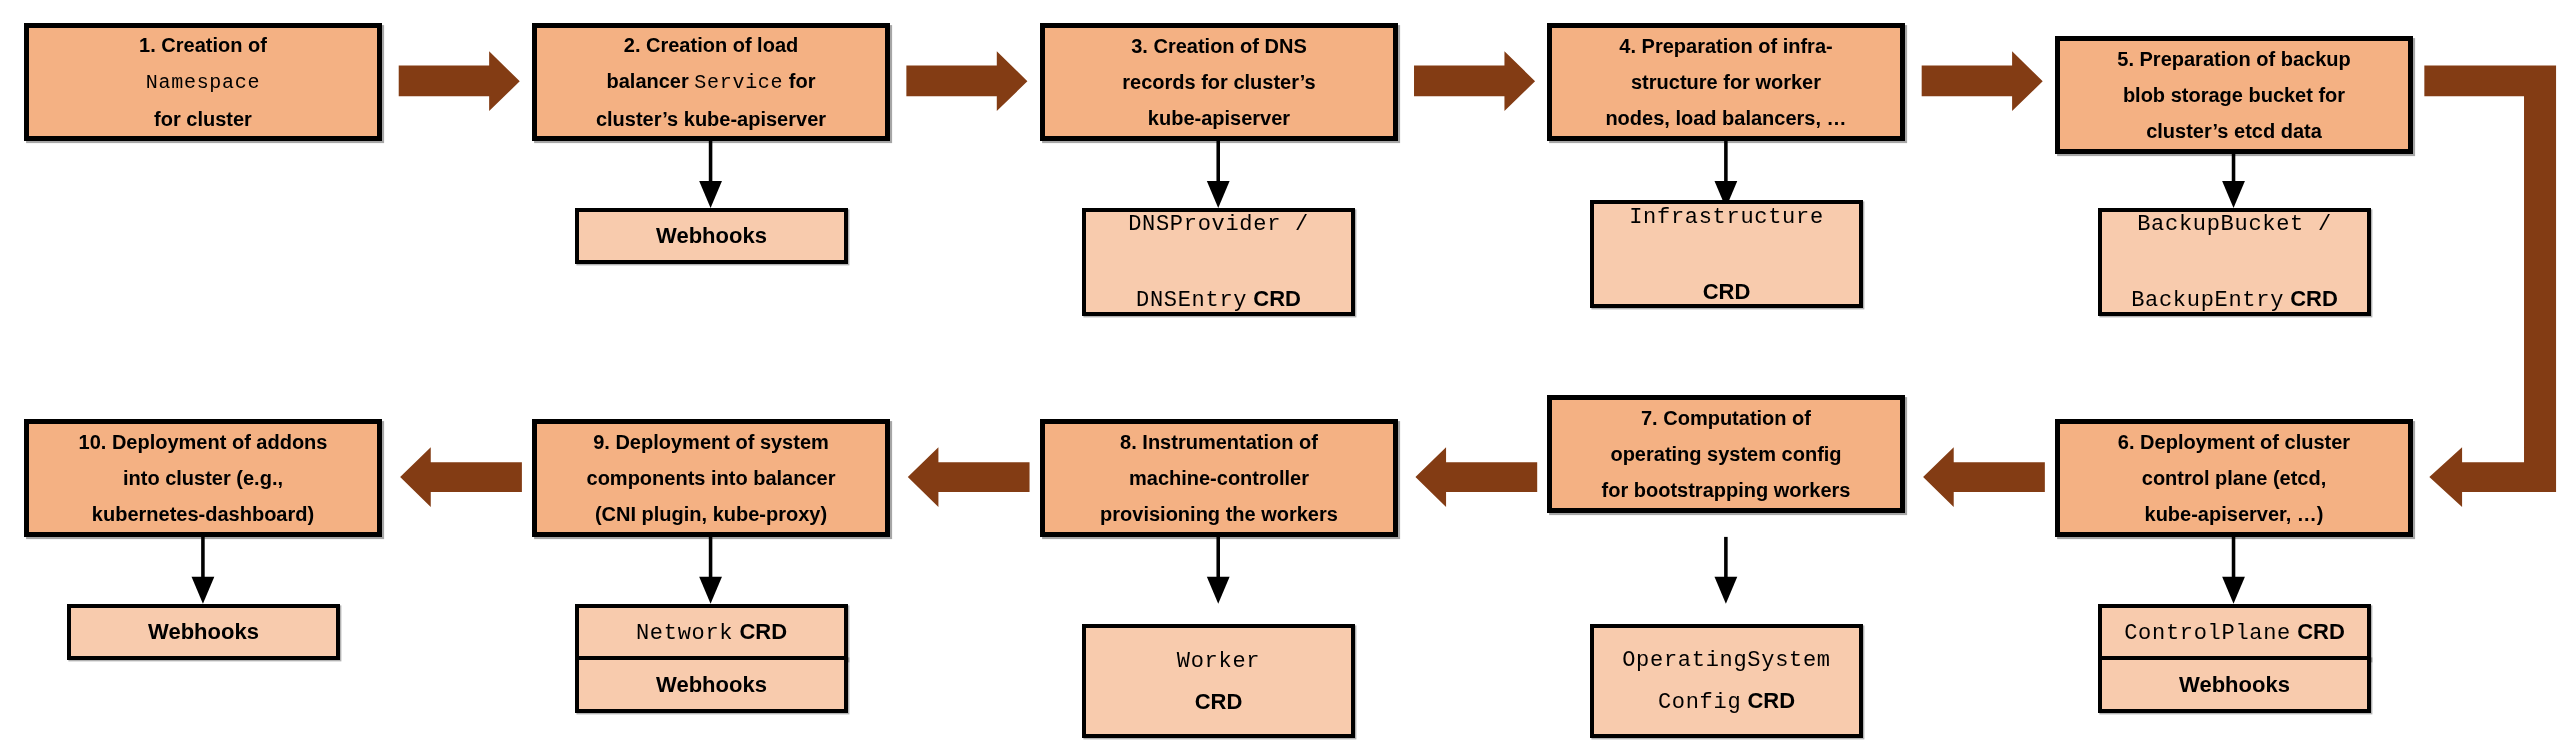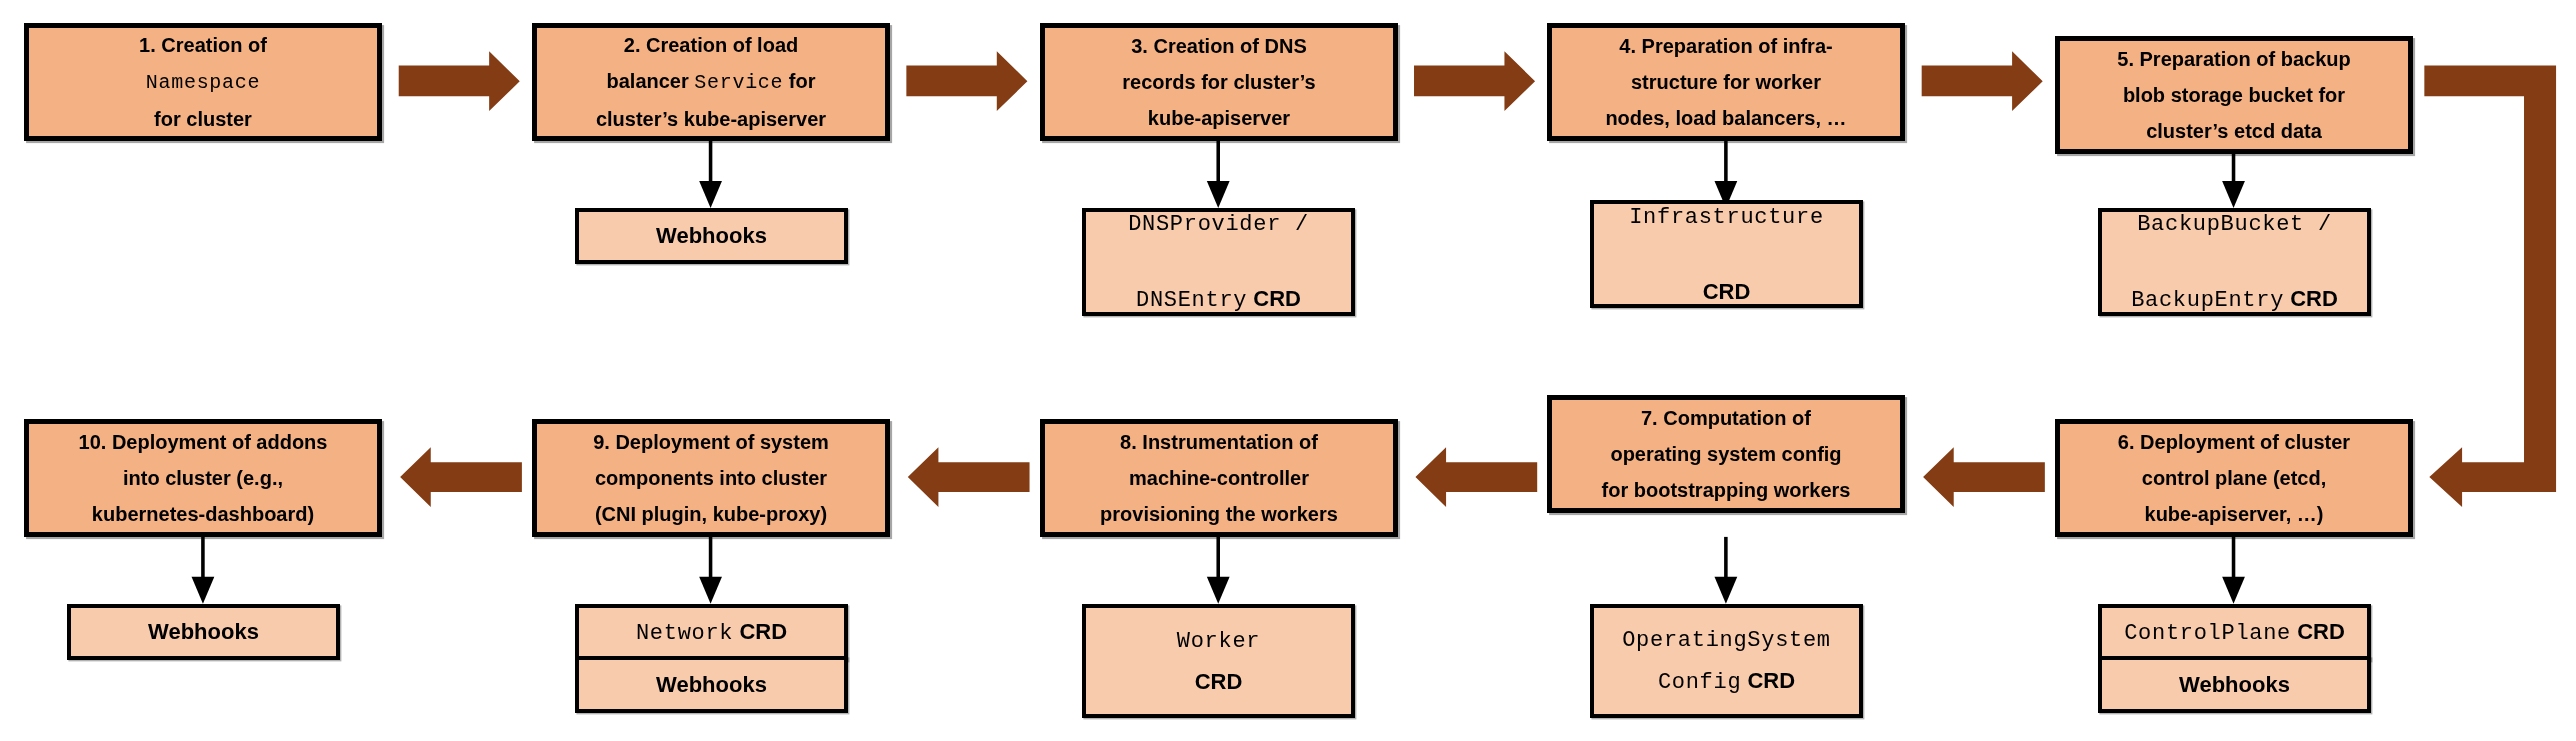--- a/index.html
+++ b/index.html
@@ -29,21 +29,21 @@
     background:var(--sub-box-fill);
     border:4.3px solid var(--border);
     box-sizing:border-box;
     display:flex;flex-direction:column;justify-content:center;align-items:center;
     text-align:center;
     box-shadow:1.4px 1.4px 0 rgba(0,0,0,0.3);
   }
   .h78{height:56px;}
   .h80{height:57px;}
   .h152{height:108px;gap:34px;}
-  .h160{height:114px;}
+  .h160{height:114px;margin-top:20px;}
   .ln{line-height:36px;font-size:20px;white-space:nowrap;}
   .sub .ln{line-height:40px;font-size:22px;}
   .sans{font-weight:bold;color:#000;}
   .mono{font-family:"Liberation Mono","DejaVu Sans Mono",monospace;font-weight:normal;color:#000;letter-spacing:0.7px;}
   .crd{font-weight:bold;color:#000;}
   .wh{font-weight:bold;color:#000;}
   svg.overlay{position:absolute;left:0;top:0;width:2576px;height:742px;pointer-events:none;}
   .thick{fill:var(--arrow);stroke:none;}
   .thinline{stroke:var(--thin-arrow);stroke-width:5;}
   .thinhead{fill:var(--thin-arrow);stroke:none;}
@@ -147,21 +147,21 @@
     <div class="ln"><span class="sans">10. Deployment of addons</span></div>
     <div class="ln"><span class="sans">into cluster (e.g.,</span></div>
     <div class="ln"><span class="sans">kubernetes-dashboard)</span></div>
   </div>
   <div class="sub h78" style="left:67px;top:604px">
     <div class="ln"><span class="wh">Webhooks</span></div>
   </div>
 
   <div class="step" style="left:532px;top:419px">
     <div class="ln"><span class="sans">9. Deployment of system</span></div>
-    <div class="ln"><span class="sans">components into cluster</span></div>
+    <div class="ln"><span class="sans">components into balancer</span></div>
     <div class="ln"><span class="sans">(CNI plugin, kube-proxy)</span></div>
   </div>
   <div class="sub h80" style="left:575px;top:604px">
     <div class="ln">
       <span class="mono">Network</span>
       <span class="crd">CRD</span>
     </div>
   </div>
   <div class="sub h80" style="left:575px;top:656px">
     <div class="ln"><span class="wh">Webhooks</span></div>

